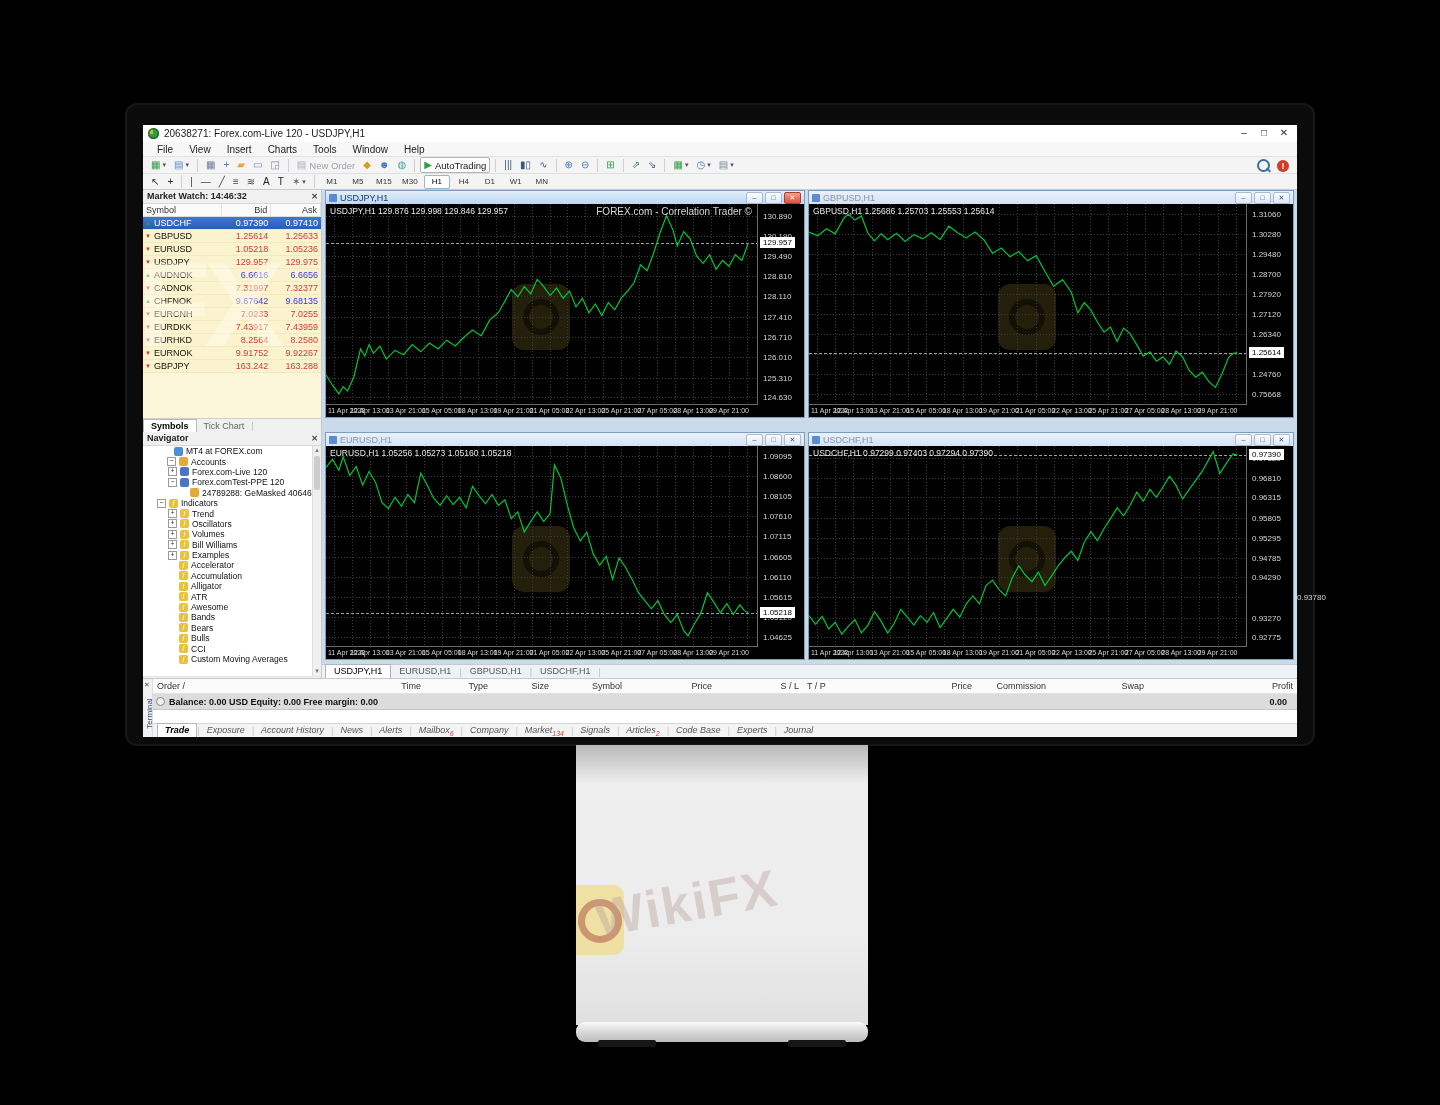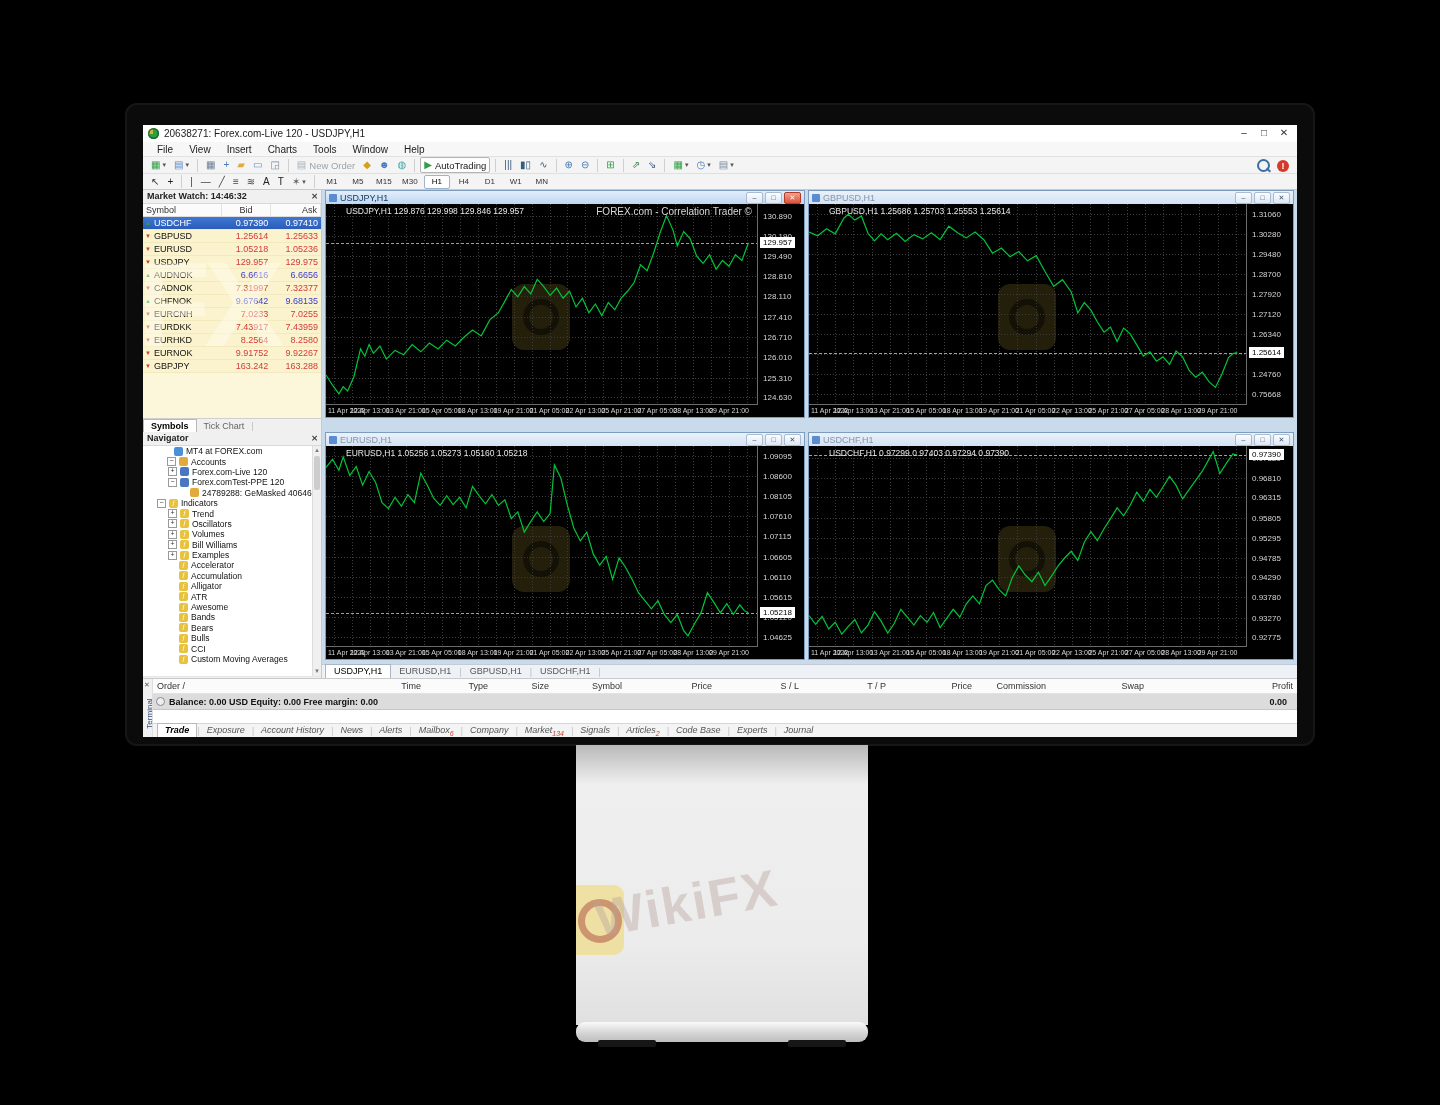--- a/index.html
+++ b/index.html
@@ -84,21 +84,21 @@
   .ct{position:relative;height:13px;background:linear-gradient(180deg,#eaf1fa,#d3e2f4);display:flex;align-items:center;
       padding:0 3px;font-size:9px;color:#8795a8;}
   .cw.active .ct{background:linear-gradient(180deg,#e2eefb,#bed7f2);color:#163a60;}
   .cicon{width:8px;height:8px;background:#5b8bd0;border-radius:1px;margin-right:3px;}
   .ctt{flex:1;}
   .cbtn{width:15px;height:10px;border:1px solid #a9bbd0;background:linear-gradient(180deg,#fbfdff,#dde8f4);
         font-size:7px;line-height:9px;text-align:center;color:#44536a;margin-left:2px;border-radius:2px;}
   .cbtn.close-red{background:linear-gradient(180deg,#f2a08e,#d9533a);color:#fff;border-color:#b23a28;}
   .cb{position:absolute;left:0;top:13px;right:0;bottom:0;background:#000;}
   .plot{position:absolute;left:0;top:0;right:46px;bottom:12px;border-right:1px solid #6b6b6b;border-bottom:1px solid #6b6b6b;box-sizing:border-box;}
-  .ohlc{position:absolute;left:20px;top:2px;font-size:8.5px;color:#e8e8e8;z-index:3;}
+  .ohlc{position:absolute;left:4px;top:2px;font-size:8.5px;color:#e8e8e8;z-index:3;}
   .hdr-right{position:absolute;right:5px;top:2px;font-size:10px;color:#d8d8d8;z-index:3;}
   .yaxis{position:absolute;right:0;top:0;width:46px;bottom:12px;background:#000;}
   .ylab{position:absolute;left:5px;font-size:8px;color:#d6d6d6;}
   .ycur{position:absolute;left:2px;background:#fff;color:#000;font-size:8px;padding:0 3px;height:11px;line-height:11px;z-index:4;}
   .xaxis{position:absolute;left:0;right:46px;bottom:0;height:12px;background:#000;}
   .xlab{position:absolute;top:2px;font-size:7px;color:#d6d6d6;white-space:nowrap;}
   .corner{position:absolute;right:0;bottom:0;width:46px;height:12px;background:#000;}
   .wm-ring{position:absolute;width:58px;height:66px;border-radius:12px;background:rgba(140,120,42,.26);z-index:1;}
   .wm-ring:before{content:"";position:absolute;left:11px;top:15px;width:24px;height:24px;border-radius:50%;
                   border:6px solid rgba(0,0,0,.45);}
@@ -287,21 +287,21 @@
 
       <div class="client">
 
         <div class="leftcol">
           <div class="ptitle">
             <span>Market Watch: 14:46:32</span>
             <span class="pclose">✕</span>
           </div>
           <div class="mwhead" id="mwcols">
               <span style="width: 79px;">Symbol</span>
-              <span style="width: 50px; text-align: center;">Bid</span>
+              <span style="width: 50px; text-align: right;">Bid</span>
               <span style="width: 50px; text-align: right;">Ask</span>
             </div>
           <div class="mwrows" id="mwrows">
             <div class="mw-wm">FX</div>
           <div class="mwrow sel">
                 <span class="c0">
                   <span class="arrow" style="color: rgb(47, 158, 68);">▲</span>
                   <span>USDCHF</span>
                 </span>
                 <span class="c1">0.97390</span>
@@ -829,21 +829,21 @@
                   <div class="wm-ring" style="left: 188.5px; top: 80px;"></div>
                 </div>
               <div class="yaxis">
                   <span class="ylab" style="top: 7.83432px;">0.97320</span>
                   <span class="ylab" style="top: 27.9527px;">0.96810</span>
                   <span class="ylab" style="top: 47.4793px;">0.96315</span>
                   <span class="ylab" style="top: 67.5976px;">0.95805</span>
                   <span class="ylab" style="top: 87.716px;">0.95295</span>
                   <span class="ylab" style="top: 107.834px;">0.94785</span>
                   <span class="ylab" style="top: 127.361px;">0.94290</span>
-                  <span class="ylab" style="top: 147.479px;">0.93780</span>
+                  <span class="ylab" style="top: 147.479px; margin-left: 45px;">0.93780</span>
                   <span class="ylab" style="top: 167.598px;">0.93270</span>
                   <span class="ylab" style="top: 187.124px;">0.92775</span>
                   <span class="ycur" style="top: 3.07298px;">0.97390</span>
                 </div>
               <div class="xaxis">
                   <span class="xlab" style="left: 2px;">11 Apr 2022</span>
                   <span class="xlab" style="left: 44.4167px; transform: translateX(-50%);">12 Apr 13:00</span>
                   <span class="xlab" style="left: 80.8333px; transform: translateX(-50%);">13 Apr 21:00</span>
                   <span class="xlab" style="left: 117.25px; transform: translateX(-50%);">15 Apr 05:00</span>
                   <span class="xlab" style="left: 153.667px; transform: translateX(-50%);">18 Apr 13:00</span>
@@ -877,21 +877,21 @@
           </div>
           <div class="termmain">
             <div class="thead" id="termcols">
                 <span style="width: 150px;">Order /</span>
                 <span style="width: 122px; text-align: right;">Time</span>
                 <span style="width: 67px; text-align: right;">Type</span>
                 <span style="width: 61px; text-align: right;">Size</span>
                 <span style="width: 73px; text-align: right;">Symbol</span>
                 <span style="width: 90px; text-align: right;">Price</span>
                 <span style="width: 87px; text-align: right;">S / L</span>
-                <span style="width: 87px; text-align: right;">T / P</span>
+                <span style="width: 87px; text-align: left;">T / P</span>
                 <span style="width: 86px; text-align: right;">Price</span>
                 <span style="width: 74px; text-align: right;">Commission</span>
                 <span style="width: 98px; text-align: right;">Swap</span>
                 <span style="width: 149px; text-align: right;">Profit</span>
               </div>
             <div class="balrow">
               <span class="baldot"></span>
               <span>Balance: 0.00 USD  Equity: 0.00  Free margin: 0.00</span>
               <span class="balprofit">0.00</span>
             </div>

